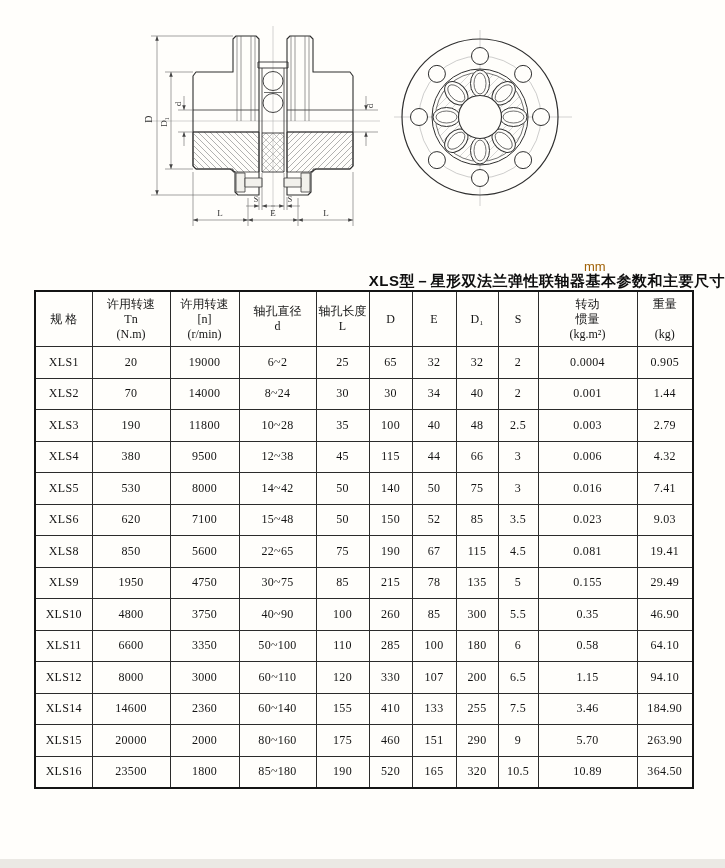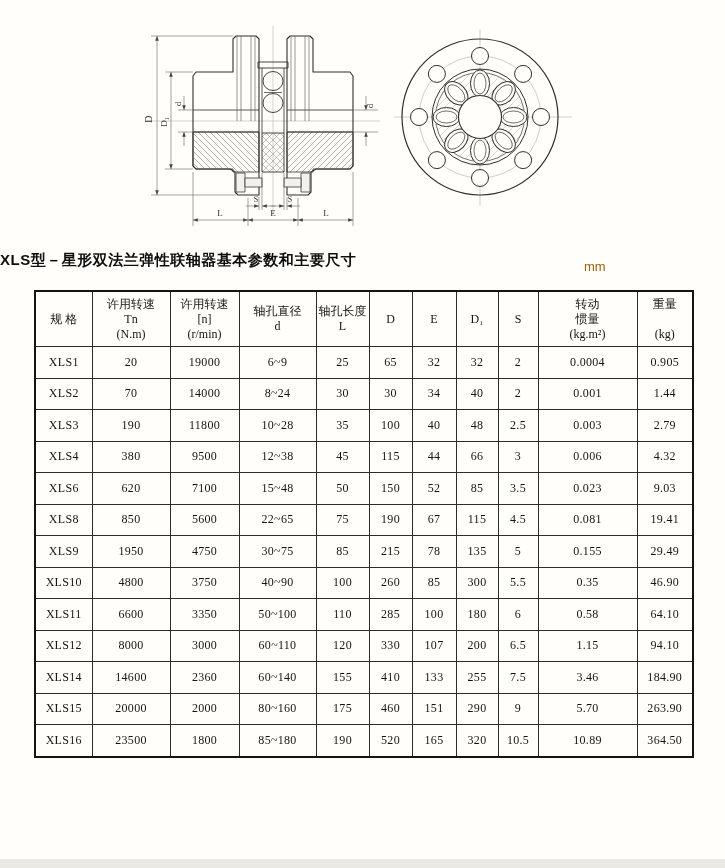--- a/index.html
+++ b/index.html
@@ -3,21 +3,21 @@
 <meta charset="utf-8">
 <style>
   html,body{margin:0;padding:0;}
   body{
     width:725px;height:868px;position:relative;overflow:hidden;
     background:#fffefb;
     font-family:"Liberation Serif","DejaVu Serif",serif;
     color:#161616;
   }
   .drawing-svg{position:absolute;top:0;left:0;}
-  .title-row{position:absolute;top:251px;left:0;width:100%;text-align:left;}
+  .title-row{position:absolute;top:272px;left:0;width:100%;text-align:right;}
   .doc-title{
     font-family:"Liberation Sans","DejaVu Sans",sans-serif;
     font-weight:bold;font-size:15px;letter-spacing:.5px;color:#0e0e0e;
   }
   .unit-label{
     position:absolute;top:259px;left:584px;
     font-family:"Liberation Sans","DejaVu Sans",sans-serif;
     font-size:13px;color:#a16207;
   }
   table.spec{
@@ -281,21 +281,21 @@
       <th>重量
 
 (kg)</th>
     </tr>
   </thead>
   <tbody>
       <tr>
         <td>XLS1</td>
         <td>20</td>
         <td>19000</td>
-        <td>6~9</td>
+        <td>6~2</td>
         <td>25</td>
         <td>65</td>
         <td>32</td>
         <td>32</td>
         <td>2</td>
         <td>0.0004</td>
         <td>0.905</td>
       </tr>
       <tr>
         <td>XLS2</td>
@@ -330,20 +330,33 @@
         <td>12~38</td>
         <td>45</td>
         <td>115</td>
         <td>44</td>
         <td>66</td>
         <td>3</td>
         <td>0.006</td>
         <td>4.32</td>
       </tr>
       <tr>
+        <td>XLS5</td>
+        <td>530</td>
+        <td>8000</td>
+        <td>14~42</td>
+        <td>50</td>
+        <td>140</td>
+        <td>50</td>
+        <td>75</td>
+        <td>3</td>
+        <td>0.016</td>
+        <td>7.41</td>
+      </tr>
+      <tr>
         <td>XLS6</td>
         <td>620</td>
         <td>7100</td>
         <td>15~48</td>
         <td>50</td>
         <td>150</td>
         <td>52</td>
         <td>85</td>
         <td>3.5</td>
         <td>0.023</td>

